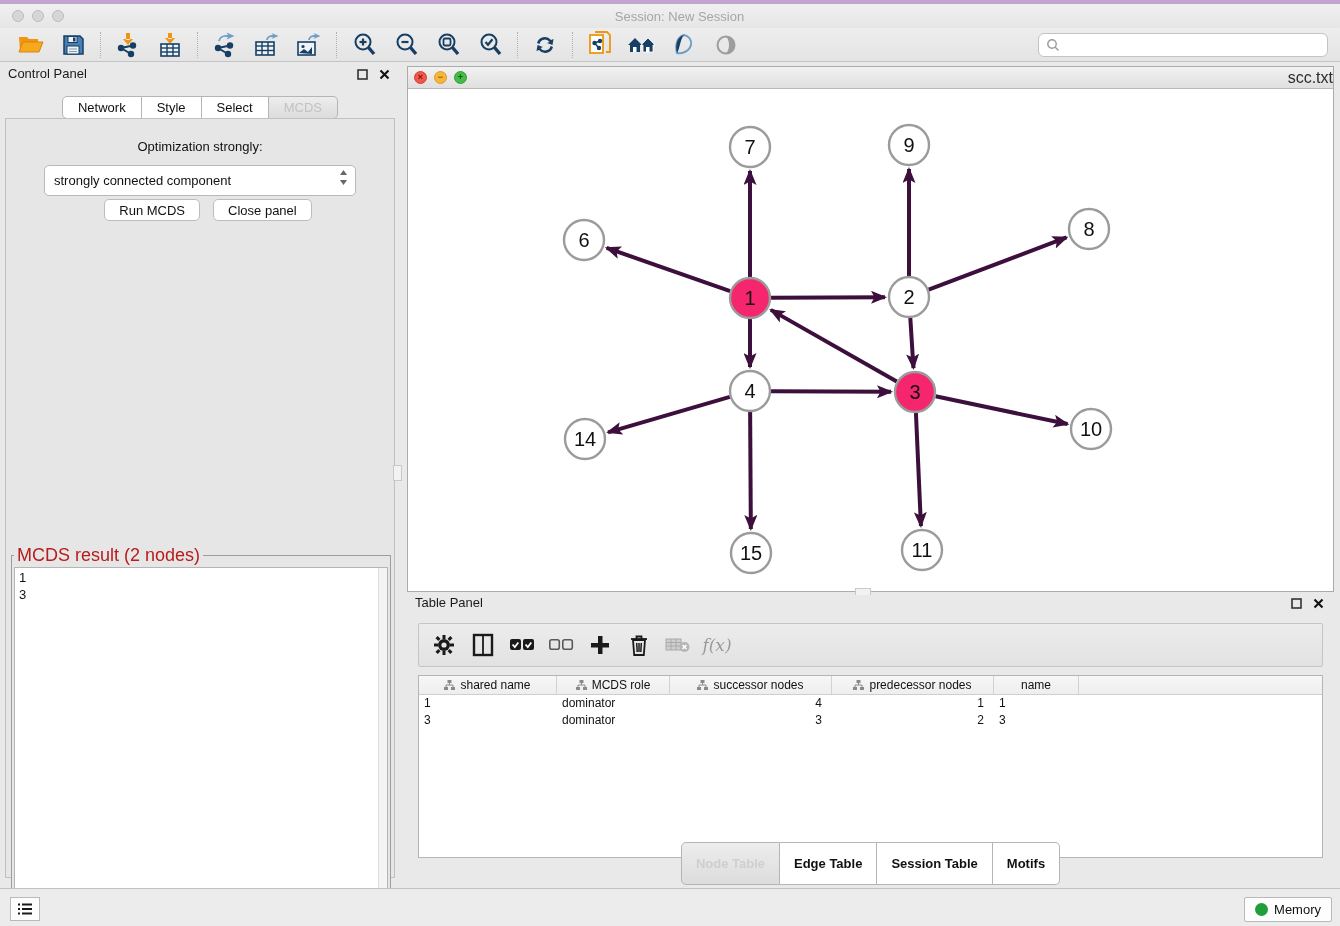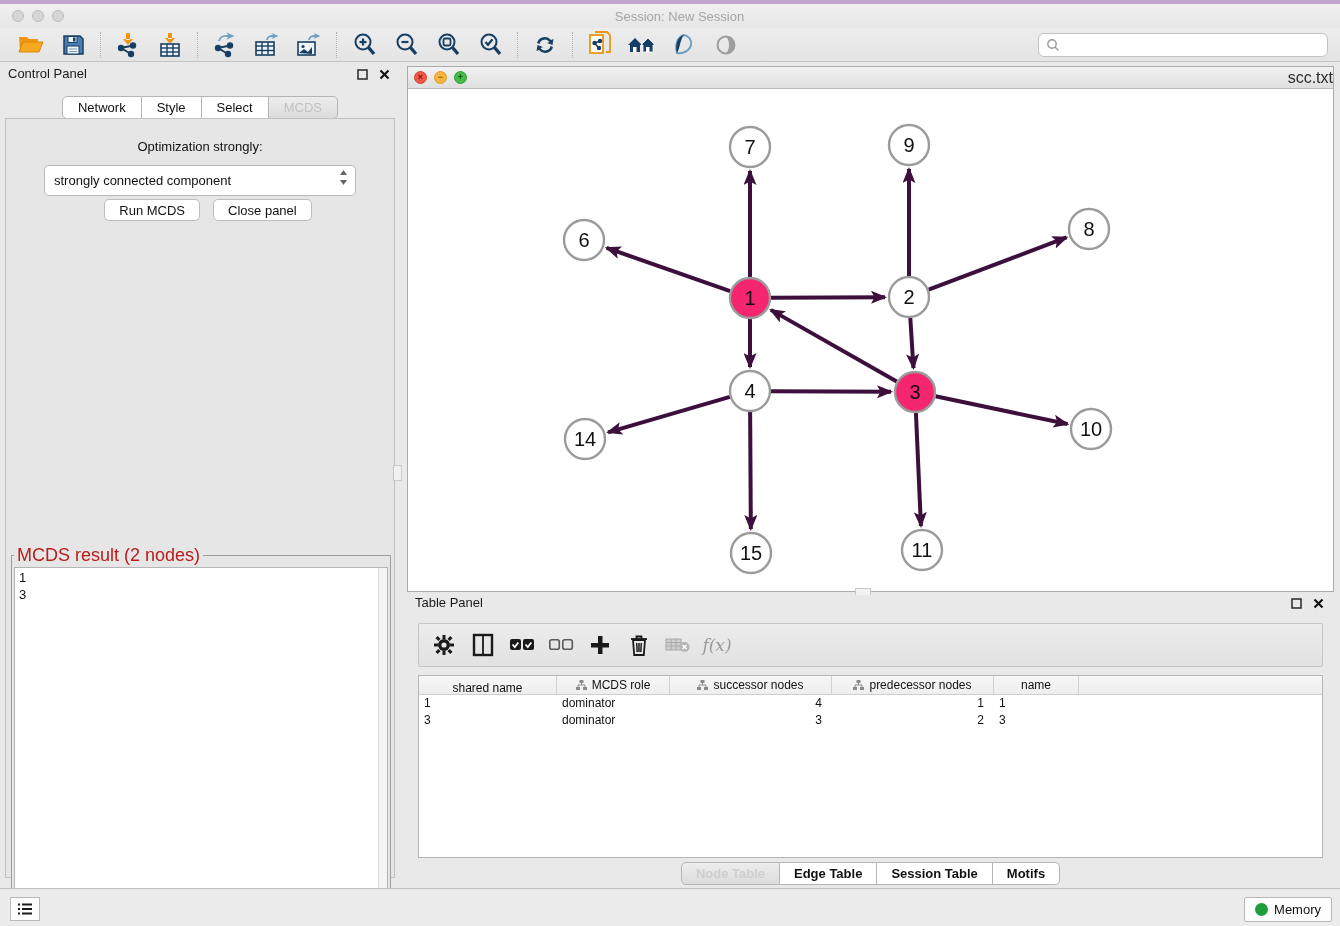--- a/index.html
+++ b/index.html
@@ -75,21 +75,21 @@
   .tpbtn { width:30px; height:30px; display:flex; align-items:center; justify-content:center; }
   #tp-table { position:absolute; left:11px; top:80px; width:905px; height:183px; background:#fff;
     border:1px solid #b5b5b5; overflow:hidden; }
   .trow { display:flex; height:17px; }
   .hrow { background:linear-gradient(#f7f7f7,#eeeeee); border-bottom:1px solid #cfcfcf; height:19px; }
   .hcell { display:flex; align-items:center; justify-content:center; gap:5px; font-size:12px; color:#111;
     border-right:1px solid #d2d2d2; height:100%; }
   .cell { font-size:12px; color:#111; padding:1px 10px 0 5px; height:100%; white-space:nowrap; overflow:hidden; }
   .cell.num { text-align:right; }
   #tp-tabs { position:absolute; left:0; bottom:3px; width:100%; display:flex; justify-content:center; }
-  #tp-tabs .tab { font-weight:bold; padding:3px 14px; }
+  #tp-tabs .tab { font-weight:bold; padding:13px 14px; }
   #tp-tabs .tab.selected { color:#cfcfcf; }
 
   
   #statusbar { left:0; top:888px; width:1340px; height:38px; background:#ececec; border-top:1px solid #c2c2c2; }
   #list-button { position:absolute; left:10px; top:8px; width:30px; height:24px; background:#fdfdfd;
     border:1px solid #b9b9b9; display:flex; align-items:center; justify-content:center; }
   #memory-button { position:absolute; right:8px; top:8px; height:25px; background:#fdfdfd;
     border:1px solid #b9b9b9; border-radius:2px; display:flex; align-items:center; gap:6px;
     padding:0 10px; font-size:13px; color:#111; }
   #memory-dot { width:13px; height:13px; border-radius:50%; background:#1f9e3c; }
@@ -469,21 +469,21 @@
           <line x1="6" y1="3" x2="6" y2="14" stroke="#aaa"></line>
           <line x1="11" y1="3" x2="11" y2="14" stroke="#aaa"></line>
           <circle cx="19.5" cy="11" r="5" fill="#b5b5b5"></circle>
           <path d="M17.5 9 l4 4 M21.5 9 l-4 4" stroke="#fff" stroke-width="1.6"></path>
         </svg>
     </span>
     <span class="tpbtn fx">f(x)</span>
   </div>
   <div id="tp-table">
     <div class="trow hrow" id="tp-header">
-        <div class="hcell" style="width: 138px; flex-direction: column;">
+        <div class="hcell" style="width: 138px;">
           <svg width="11" height="11" viewBox="0 0 11 11">
             <g fill="#8a8a8a">
               <rect x="3.5" y="0" width="4" height="3"></rect>
               <rect x="0" y="7" width="4" height="3"></rect>
               <rect x="7" y="7" width="4" height="3"></rect>
             </g>
             <g stroke="#8a8a8a" fill="none">
               <path d="M5.5 3 v2 M2 7 v-2 h7 v2"></path>
             </g>
           </svg>

